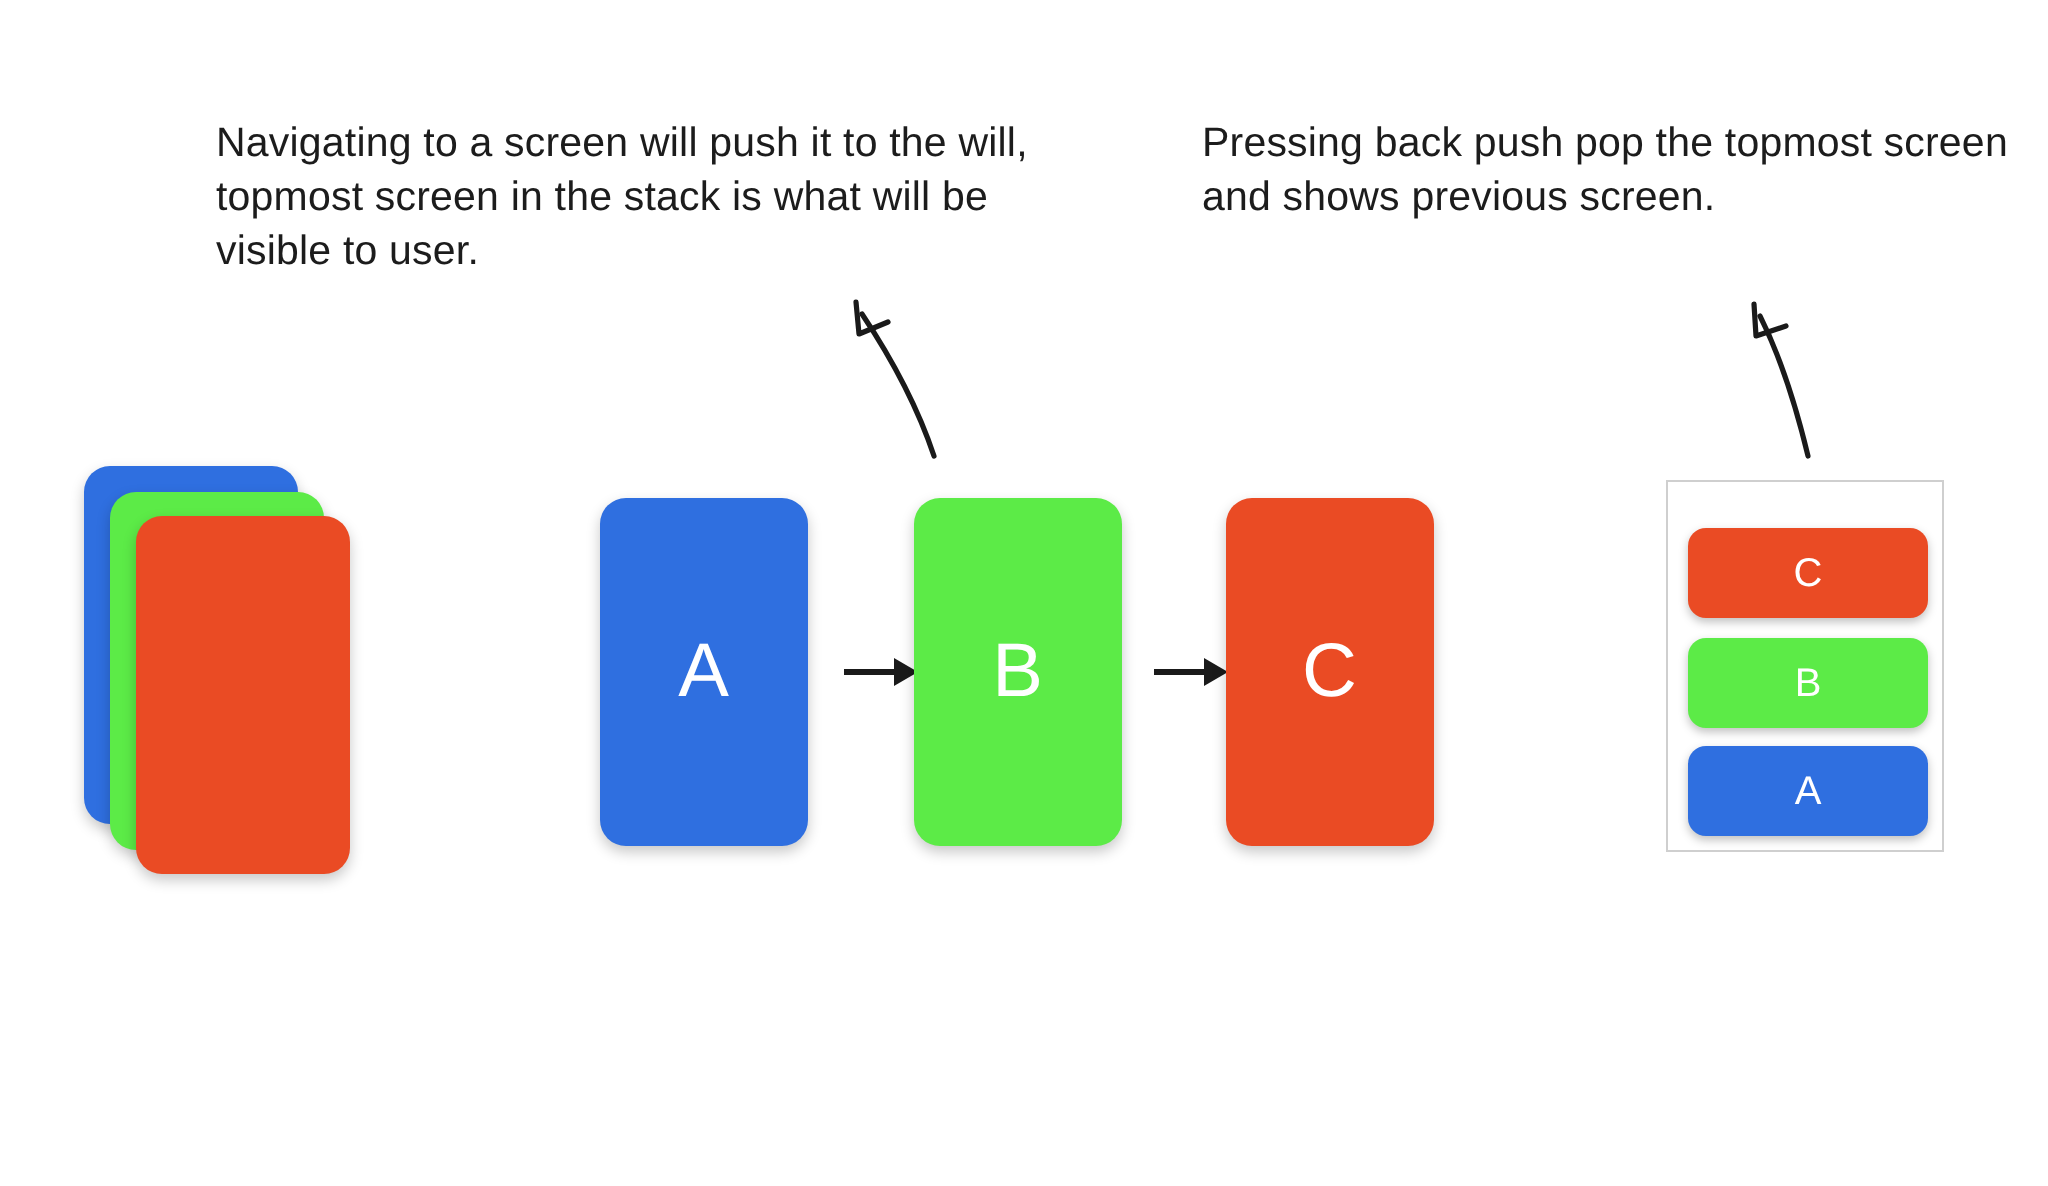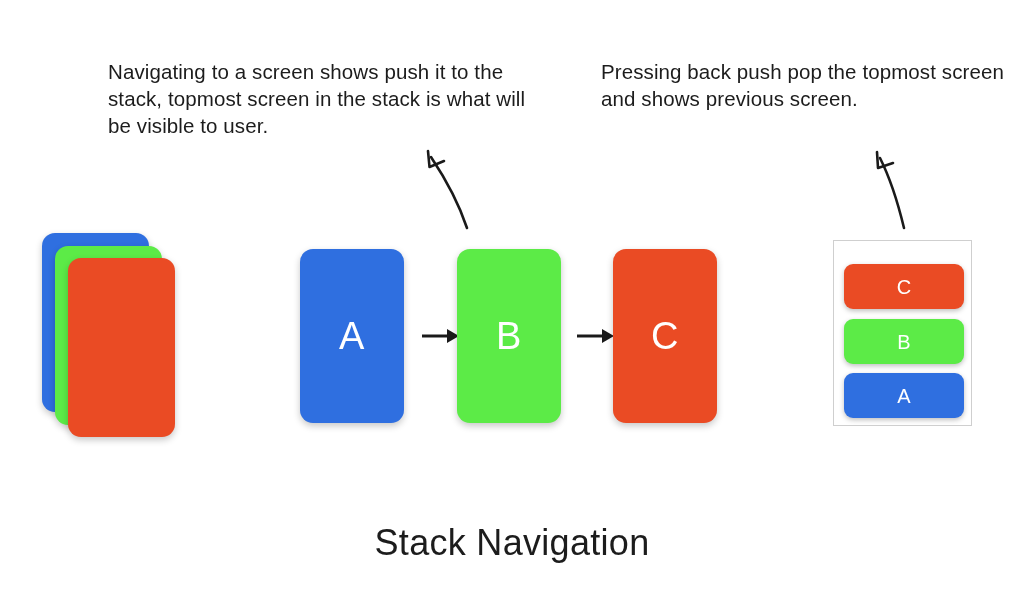--- a/index.html
+++ b/index.html
@@ -124,21 +124,21 @@
     color: #1c1c1c;
     font-weight: 400;
     letter-spacing: 0.3px;
   }
 </style>
 </head>
 <body>
 
 <div id="canvas">
 
-  <div class="caption" id="caption-left">Navigating to a screen shows push it to the stack, topmost screen in the stack is what will be visible to user.</div>
+  <div class="caption" id="caption-left">Navigating to a screen will push it to the will, topmost screen in the stack is what will be visible to user.</div>
 
   <div class="caption" id="caption-right">Pressing back push pop the topmost screen and shows previous screen.</div>
 
   <div id="stack-group">
     <div class="card stack-card" id="stack-card-a" style="background:#2f6fe0"></div>
     <div class="card stack-card" id="stack-card-b" style="background:#5ceb47"></div>
     <div class="card stack-card" id="stack-card-c" style="background:#ea4b24"></div>
   </div>
 
   <div class="card flow-card" id="flow-card-a" style="background:#2f6fe0">
@@ -186,15 +186,14 @@
       <span class="mini-letter">C</span>
     </div>
     <div class="mini-card" id="mini-card-b" style="background:#5ceb47">
       <span class="mini-letter">B</span>
     </div>
     <div class="mini-card" id="mini-card-a" style="background:#2f6fe0">
       <span class="mini-letter">A</span>
     </div>
   </div>
 
-  <div id="page-title">Stack Navigation</div>
 
 </div>
 
 </body></html>

